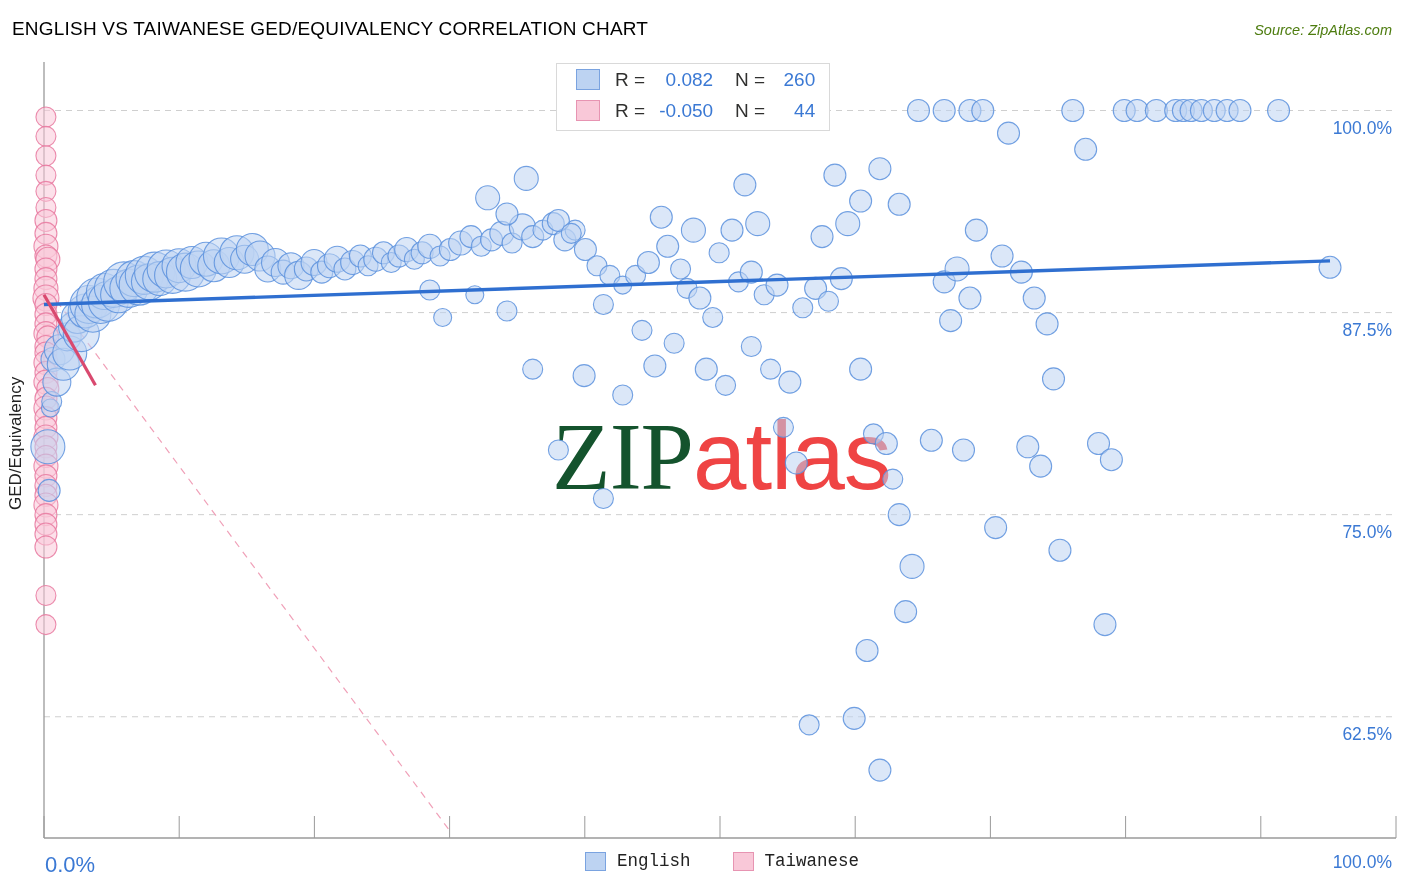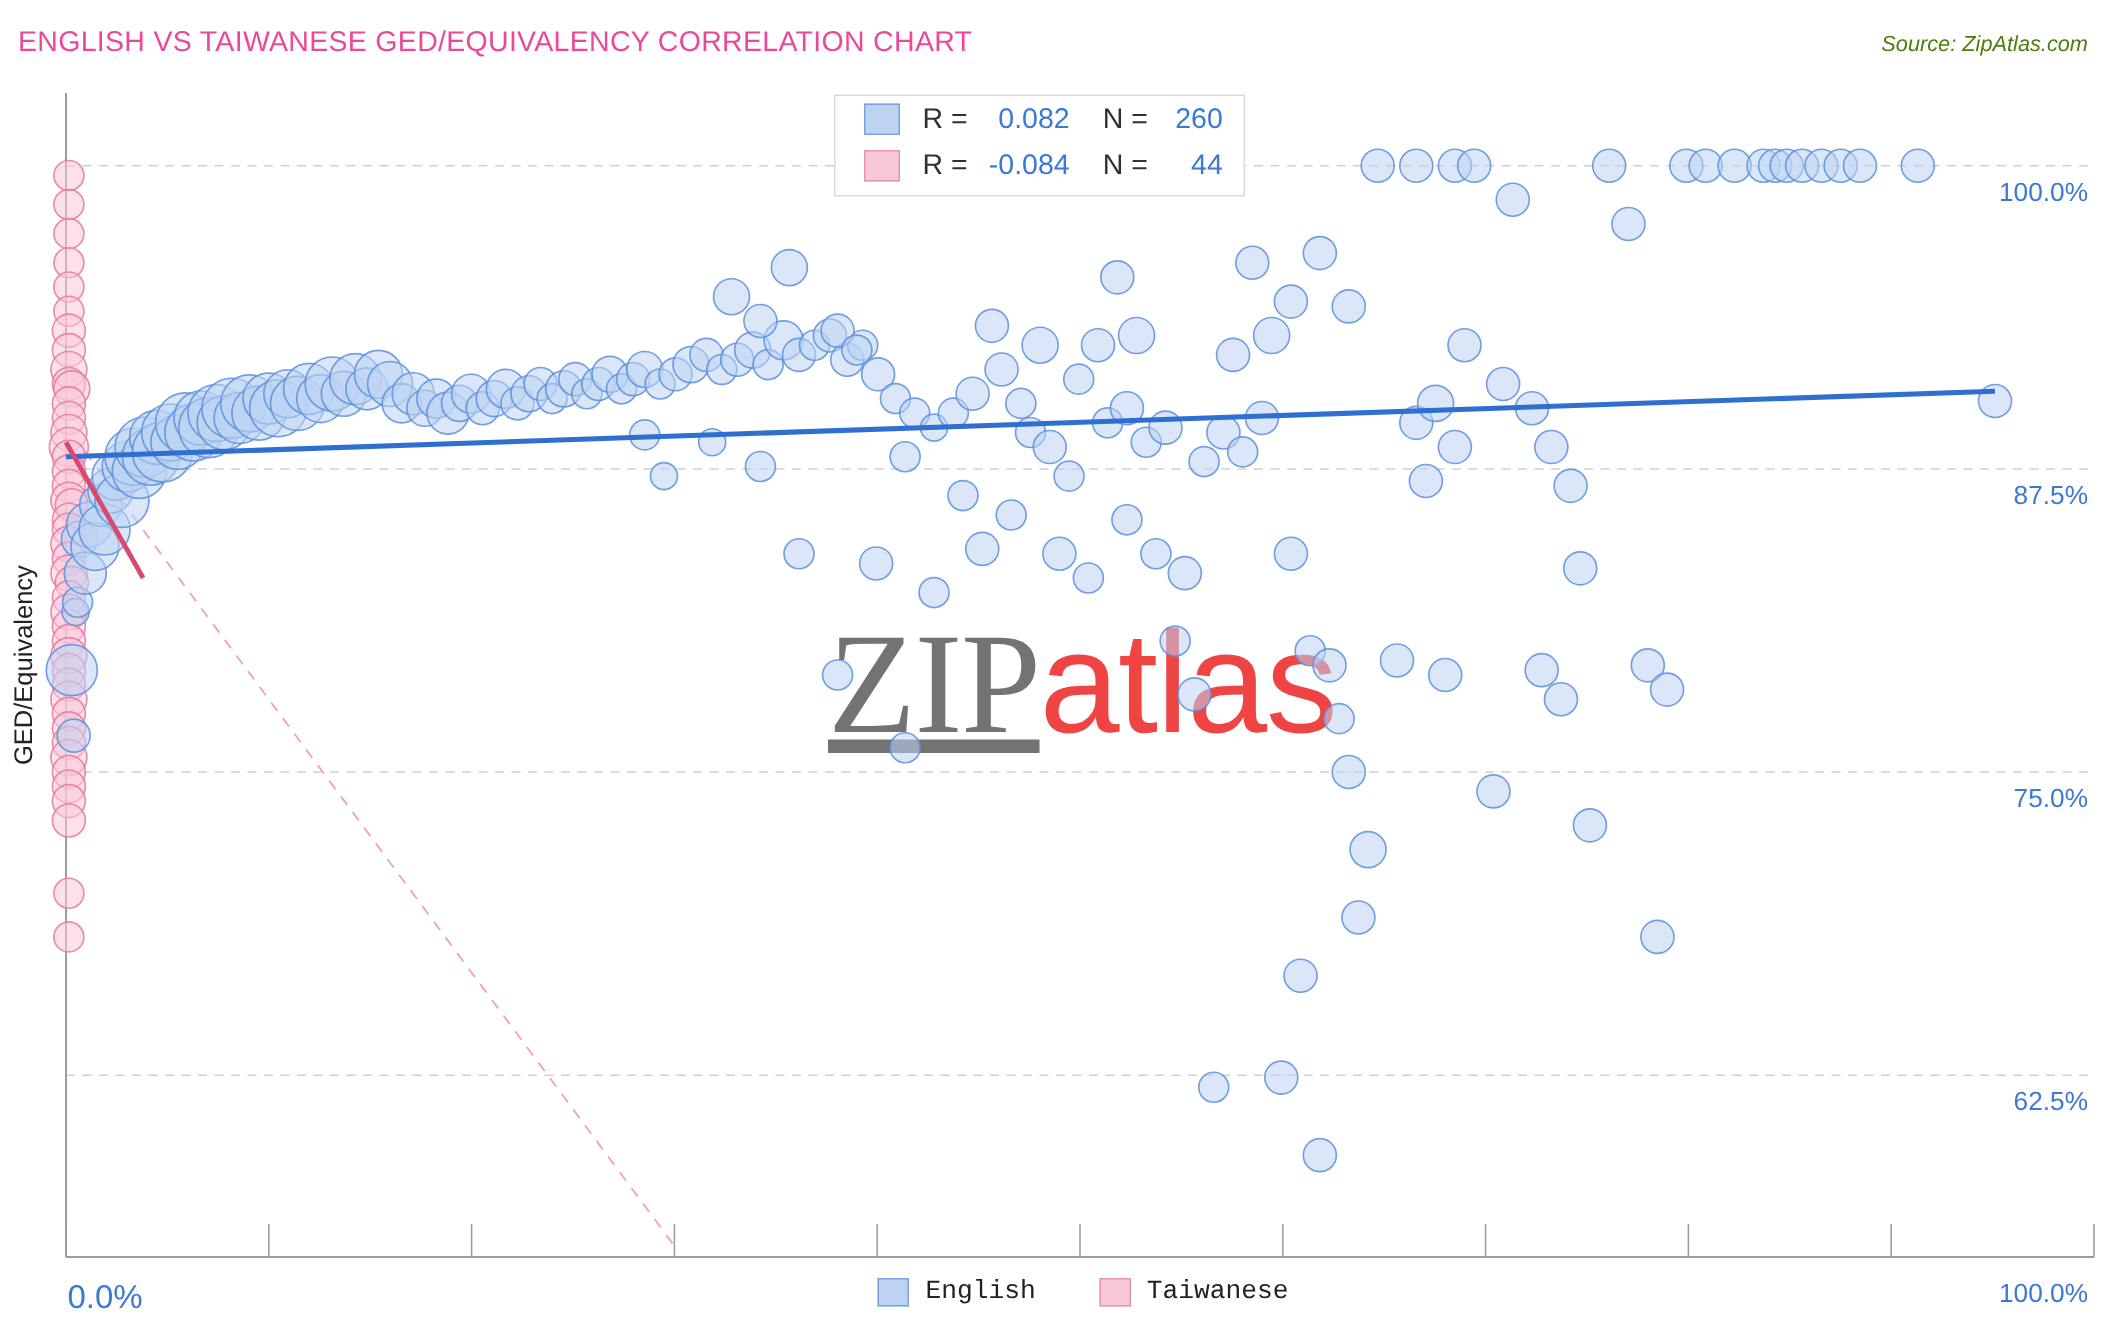--- a/index.html
+++ b/index.html
@@ -1,23 +1,23 @@
 <!DOCTYPE html>
 <html><head>
 <meta charset="utf-8">
 <style>
   html,body{margin:0;padding:0;background:#ffffff;}
   body{width:1406px;height:892px;font-family:"Liberation Sans",sans-serif;position:relative;overflow:hidden;}
 
-  #title{position:absolute;left:12px;top:18px;font-size:19px;letter-spacing:.2px;color:#ec4899;white-space:nowrap;}
+  #title{position:absolute;left:12px;top:18px;font-size:19px;letter-spacing:.2px;color:#000000;white-space:nowrap;}
   #source{position:absolute;right:14px;top:22px;font-size:14.5px;font-style:italic;color:#4d7c0f;white-space:nowrap;}
   #svgmain{position:absolute;left:0;top:0;width:1406px;height:892px;overflow:visible;}
 
   #watermark{position:absolute;left:552px;top:408px;font-size:96px;line-height:1;letter-spacing:-1px;pointer-events:none;user-select:none;}
-  #watermark .zip{font-family:"Liberation Serif",serif;color:#737373;text-decoration:underline;}
+  #watermark .zip{font-family:"Liberation Serif",serif;color:#14532d;}
   #watermark .atlas{font-family:"Liberation Sans",sans-serif;color:#ef4444;}
 
   #legendbox{position:absolute;left:556px;top:63px;width:274px;height:68px;background:#ffffff;border:1px solid #d9d9d9;box-sizing:border-box;}
   .legrow{display:flex;align-items:center;height:31px;padding-left:19px;}
   .swatch{width:24px;height:21px;border:1px solid #7aa3e0;box-sizing:border-box;}
   .swatch.pink{border-color:#e794b2;}
   .legtxt{font-size:19px;color:#30302f;margin-left:15px;}
   .legval{font-size:19px;color:#3b79d4;margin-left:6px;display:inline-block;text-align:right;}
   .legval.r{width:62px;text-align:right;}
   .legval.n{width:44px;}
@@ -305,21 +305,21 @@
   <div class="legrow">
     <span class="swatch" style="background: rgb(189, 211, 242);"></span>
     <span class="legtxt">R =</span>
     <span class="legval r">0.082</span>
     <span class="legn">N =</span>
     <span class="legval n">260</span>
   </div>
   <div class="legrow">
     <span class="swatch pink" style="background: rgb(249, 200, 216);"></span>
     <span class="legtxt">R =</span>
-    <span class="legval r">-0.084</span>
+    <span class="legval r">-0.050</span>
     <span class="legn">N =</span>
     <span class="legval n">44</span>
   </div>
 </div>
 
 <div class="ylab" id="yl0" style="top: 117.5px;">100.0%</div>
 <div class="ylab" id="yl1" style="top: 319.583px;">87.5%</div>
 <div class="ylab" id="yl2" style="top: 521.667px;">75.0%</div>
 <div class="ylab" id="yl3" style="top: 723.75px;">62.5%</div>
 

